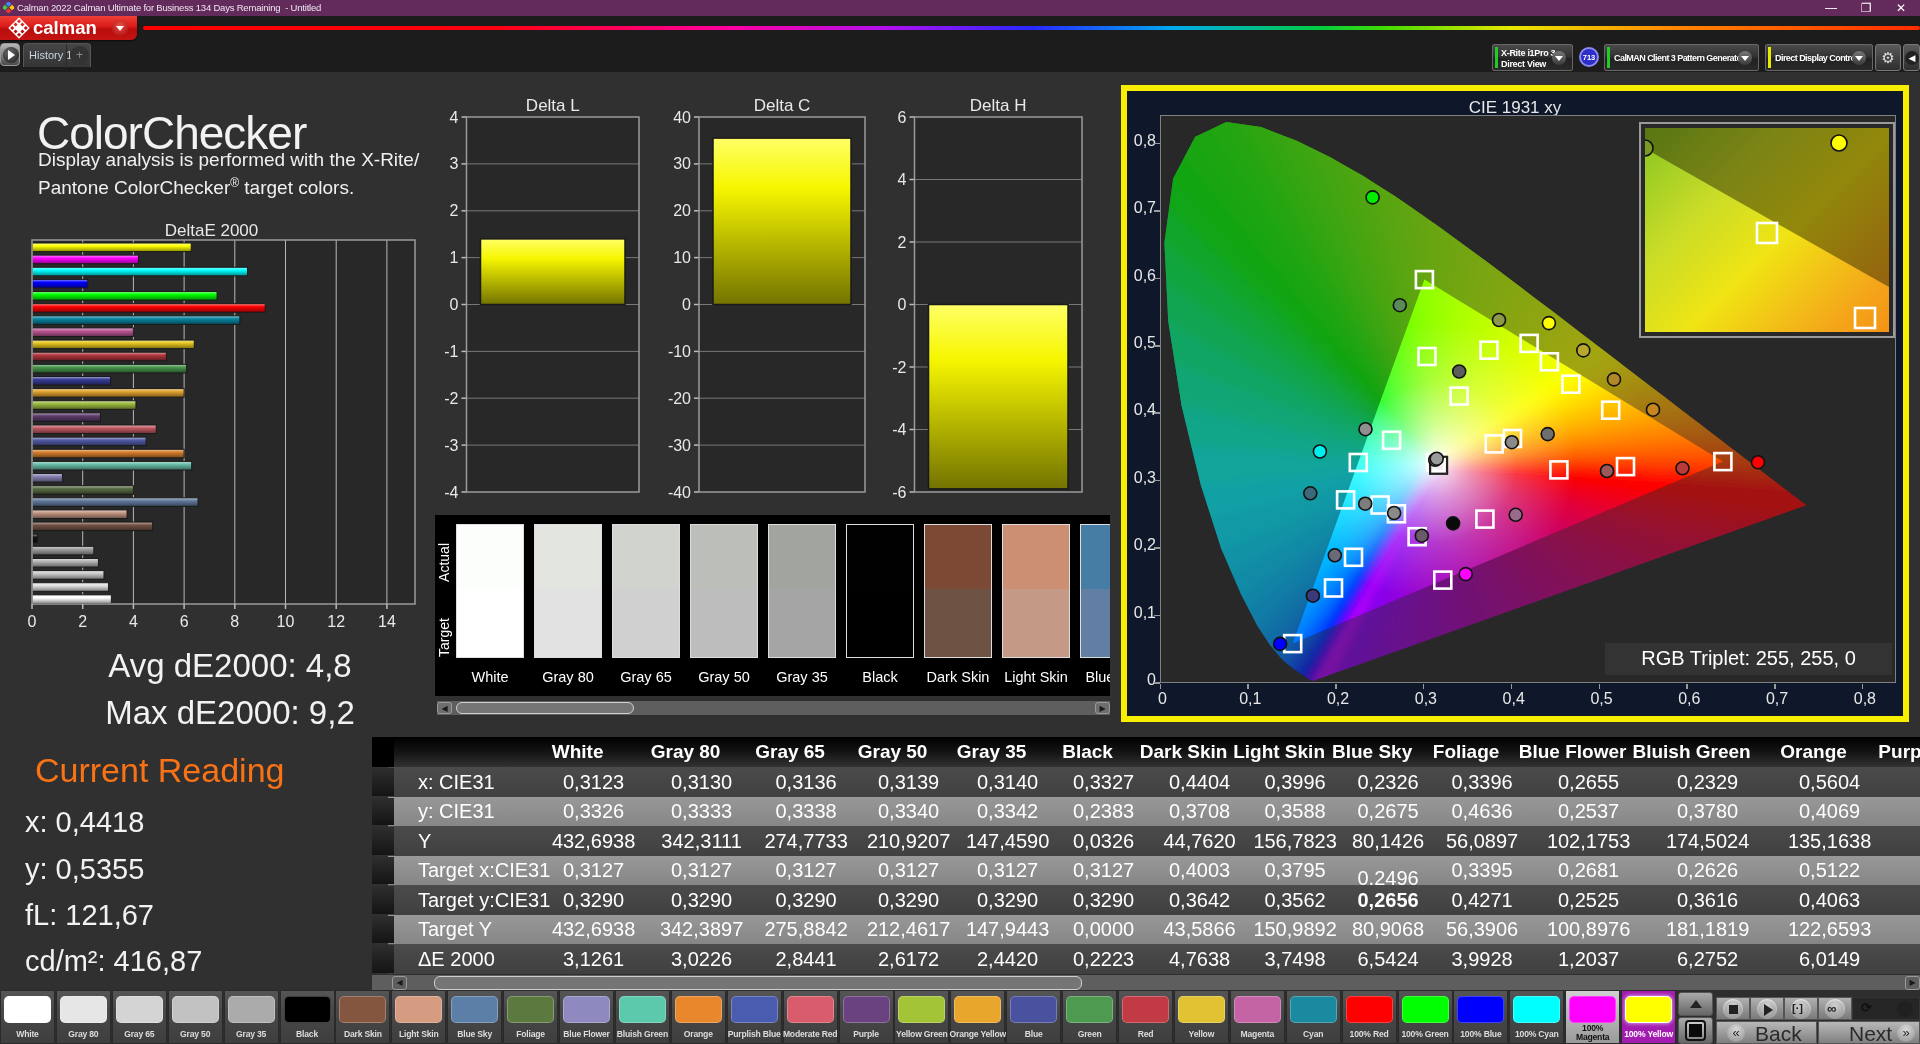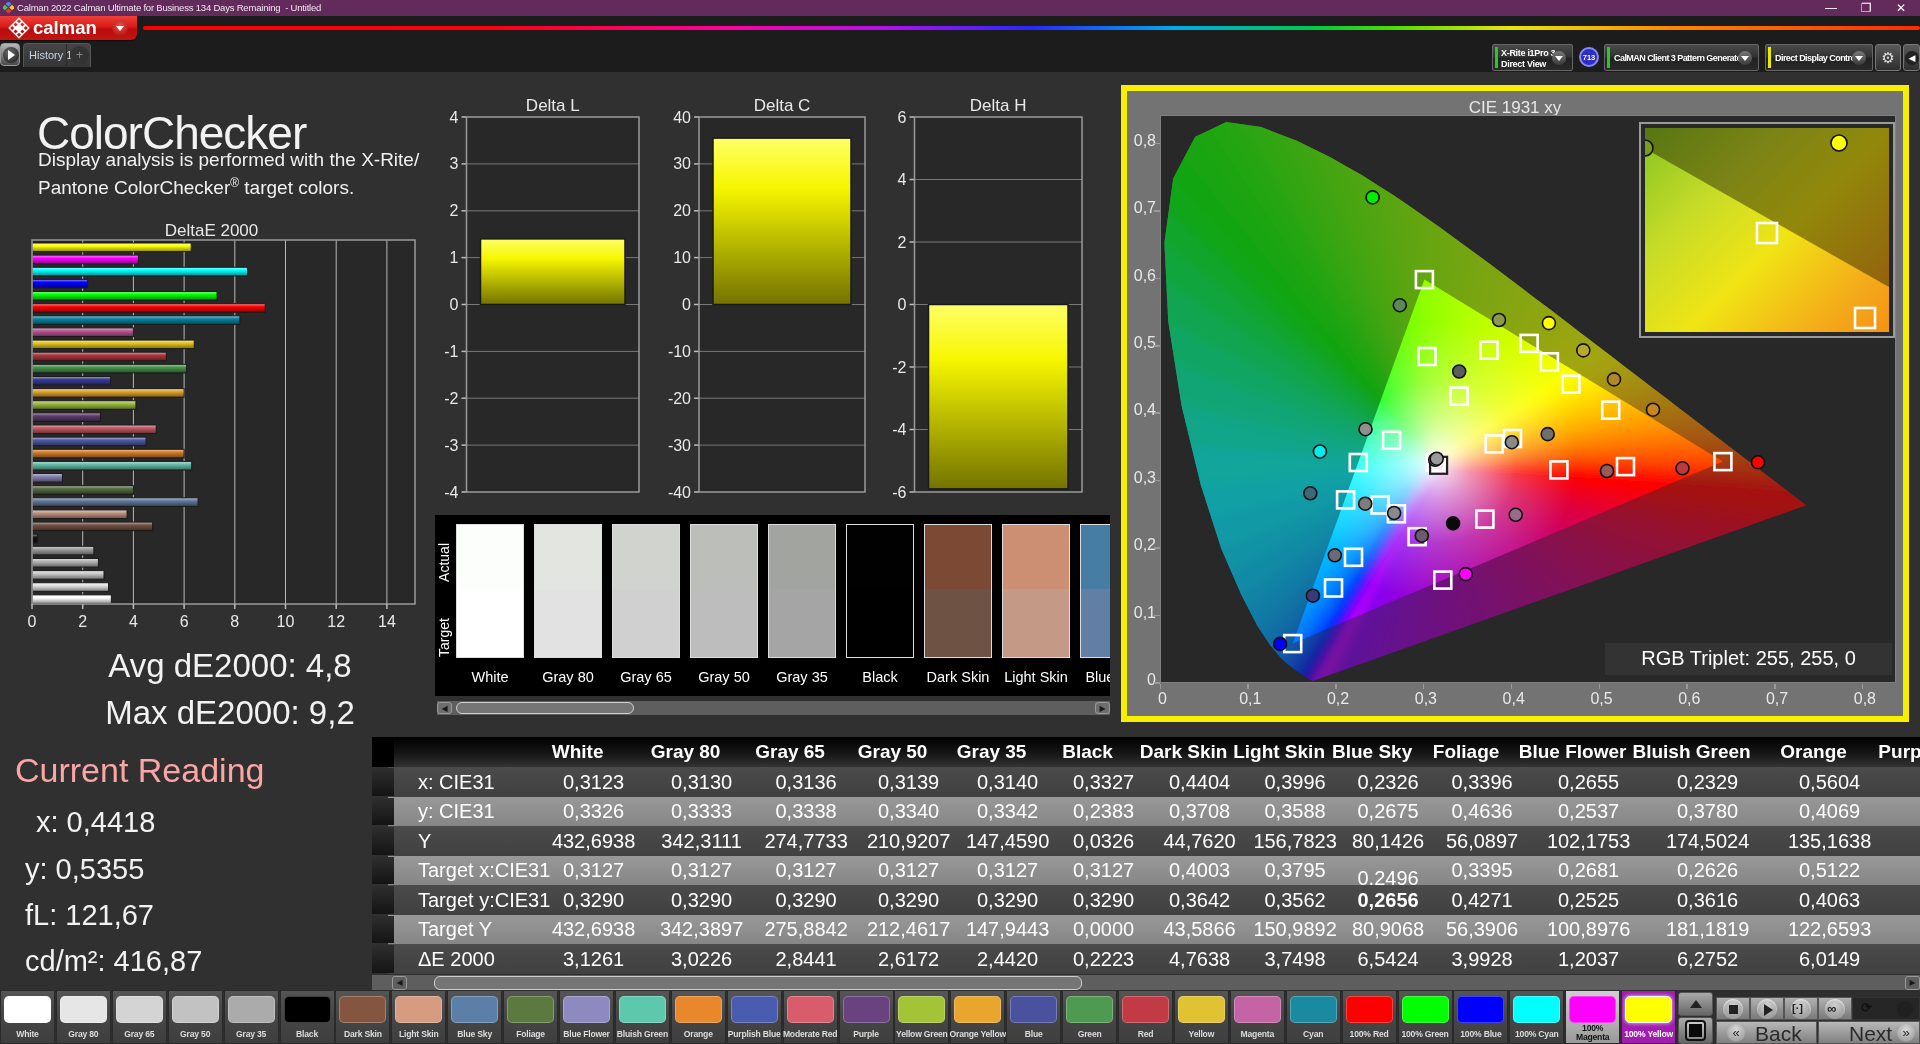--- a/index.html
+++ b/index.html
@@ -46,37 +46,37 @@
 #collbtn .c { position:absolute; left:1px; top:6px; width:14px; height:14px; border-radius:50%; background:#222; color:#fff; font-size:9px; text-align:center; line-height:14px; }
 
 
 #main { left:0; top:72px; width:1920px; height:918px; background:#303030; }
 
 
 #h1 { left:37px; top:106px; font-size:46px; color:#f2f2f2; font-weight:normal; letter-spacing:-1px; }
 #desc { left:38px; top:148px; font-size:19px; color:#f0f0f0; line-height:23.5px; }
 #avg { left:0px; top:647px; width:460px; text-align:center; font-size:33px; color:#f2f2f2; }
 #max { left:0px; top:694px; width:460px; text-align:center; font-size:33px; color:#f2f2f2; }
-#curr { left:15px; top:751px; font-size:34px; color:#fca5a5; }
+#curr { left:35px; top:751px; font-size:34px; color:#f97316; }
 .cr { position:absolute; left:25px; font-size:29px; color:#f2f2f2; }
 
 
 #swpanel { left:435px; top:515px; width:675px; height:181px; background:#000; overflow:hidden; }
 .vlab { position:absolute; left:1px; color:#fff; font-size:14px; white-space:nowrap; writing-mode:vertical-rl; transform:rotate(180deg); }
 .sw { position:absolute; top:9px; width:68px; height:134px; border:1px solid #ddd; }
 .sw .a { position:absolute; left:0; top:0; width:100%; height:48.5%; }
 .sw .t { position:absolute; left:0; bottom:0; width:100%; height:51.5%; }
 .sw-lbl { position:absolute; top:154px; width:110px; margin-left:-21px; text-align:center; color:#fff; font-size:14.5px; }
 
 .hscroll { position:absolute; background:#5e5e5e; }
 .hscroll .thumb { position:absolute; top:1px; bottom:1px; background:#757575; border:1px solid #cfcfcf; border-radius:6px; }
 .hscroll .ar { position:absolute; top:1px; bottom:1px; width:15px; background:#6e6e6e; border:1px solid #9a9a9a; border-radius:3px; color:#1a1a1a; text-align:center; font-size:8px; line-height:12px; }
 
 
-#cie { left:1121px; top:85px; width:788px; height:637px; background:#737373; border:6px solid #f8ee00; }
+#cie { left:1121px; top:85px; width:788px; height:637px; background:#0f172a; border:6px solid #f8ee00; }
 #cietitle { left:0; top:7px; width:776px; text-align:center; color:#e8e8e8; font-size:17px; }
 #cieplot { left:32.5px; top:24px; width:736px; height:568px; border:1.5px solid #808080; background:#282828; }
 .cielab { position:absolute; color:#e8e8e8; font-size:16px; }
 #rgbbox { left:478px; top:552px; width:287px; height:32px; background:#333; color:#fff; font-size:20px; text-align:center; line-height:31px; }
 #inset { left:512px; top:31px; width:256px; height:216px; border:2px solid #9a9a9a; background:#282828; padding:4px; }
 #insetg { position:absolute; left:4px; top:4px; right:4px; bottom:4px;
   background:linear-gradient(135deg,#86c422 0%,#c8dc28 30%,#f0e414 55%,#f4a81a 85%,#f49214 100%); }
 #insetdim { position:absolute; left:4px; top:4px; right:4px; bottom:4px; background:rgba(30,25,0,.45);
   clip-path:polygon(0 0, 100% 0, 100% 78%, 0 10%); }
 
@@ -465,21 +465,21 @@
 <text x="466.5" y="340.0" fill="#e8e8e8" font-size="16" text-anchor="end">-4</text>
 <line x1="469.5" y1="397.0" x2="474.5" y2="397.0" stroke="#bbb" stroke-width="1.5"></line>
 <text x="466.5" y="402.5" fill="#e8e8e8" font-size="16" text-anchor="end">-6</text>
 <rect x="488.5" y="209.50" width="139.5" height="184.38" fill="url(#yb2)" stroke="#1a1a1a" stroke-width="1.5"></rect>
 <rect x="474.5" y="22.0" width="167.5" height="375.0" fill="none" stroke="#9a9a9a" stroke-width="1.5"></rect>
 </svg>
 
 <div class="abs" id="avg">Avg dE2000: 4,8</div>
 <div class="abs" id="max">Max dE2000: 9,2</div>
 <div class="abs" id="curr">Current Reading</div>
-<div class="cr" style="top:806px;margin-left:11px;">x: 0,4418</div>
+<div class="cr" style="top:806px;">x: 0,4418</div>
 <div class="cr" style="top:853px;">y: 0,5355</div>
 <div class="cr" style="top:899px;">fL: 121,67</div>
 <div class="cr" style="top:945px;">cd/m²: 416,87</div>
 
 <div class="abs" id="swpanel">
 <span class="vlab" style="top:28px;">Actual</span>
 <span class="vlab" style="top:103px;">Target</span>
 <div class="sw" style="left:21px;">
       <div class="a" style="background:#fbfefb;"></div>
       <div class="t" style="background:#ffffff;"></div>

